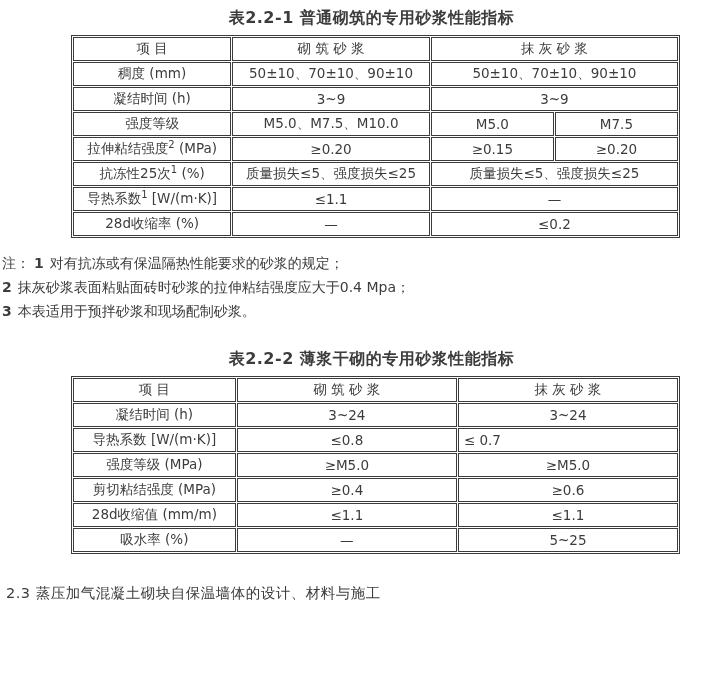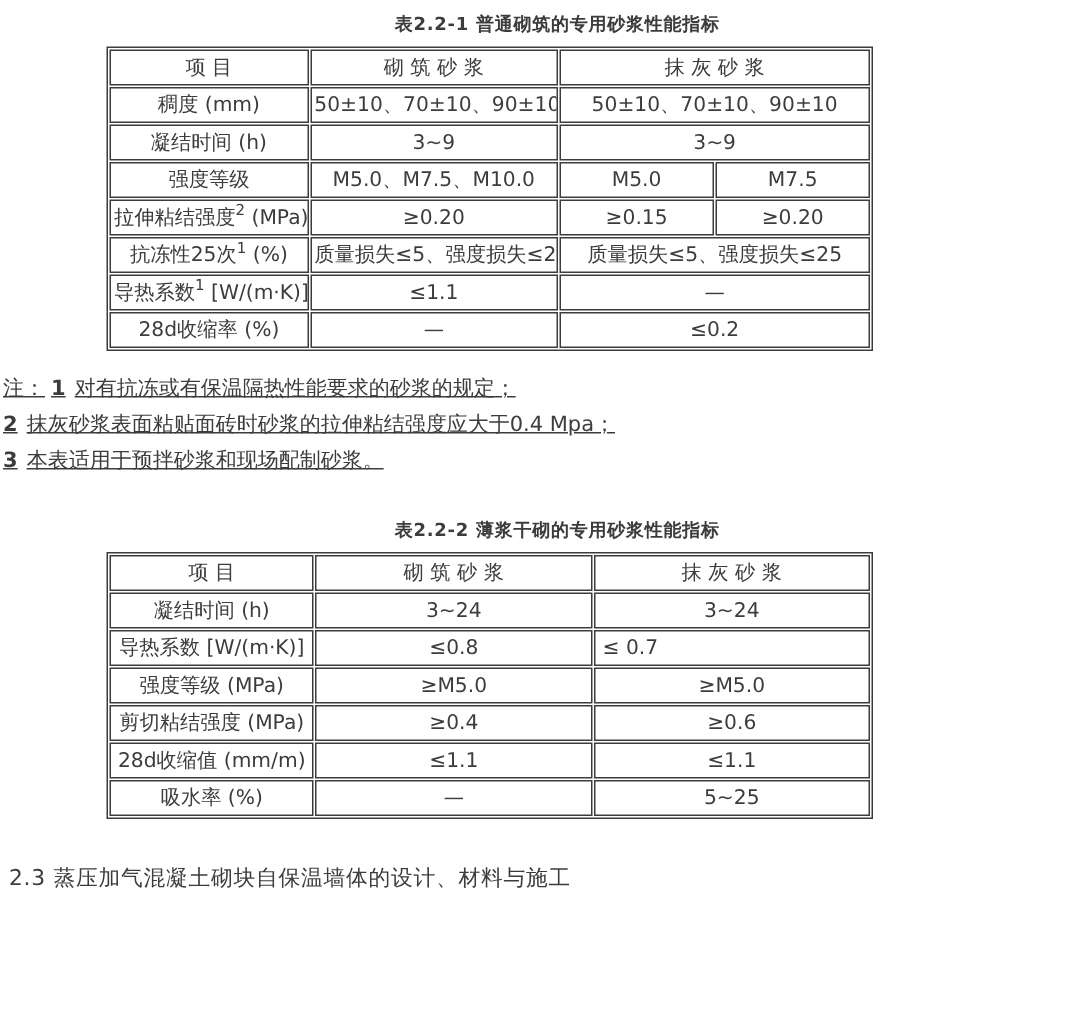--- a/index.html
+++ b/index.html
@@ -10,27 +10,27 @@
     color: #3c3c3c;
     overflow: hidden;
   }
   .page { width: 720px; height: 679px; padding-top: 8px; }
 
   .table-block { width: 601px; margin-left: 71px; }
 
   .table-title {
     text-align: center;
     font-weight: bold;
-    font-size: 12px;
+    font-size: 16px;
     margin-bottom: 6px;
     letter-spacing: 0.5px;
   }
 
   table.spec {
-    width: 511px;
+    width: 609px;
     table-layout: fixed;
     border-collapse: separate;
     border-spacing: 1px;
     border: 1px solid #3c3c3c;
     background: #ffffff;
   }
   table.spec td {
     border: 1px solid #3c3c3c;
     height: 24px;
     text-align: center;
@@ -48,21 +48,21 @@
   .t1 .c2  { width: 32.8%; }
   .t1 .c3a { width: 20.45%; }
   .t1 .c3b { width: 20.45%; }
 
   
   .t2 .c1 { width: 27.0%; }
   .t2 .c2 { width: 36.5%; }
   .t2 .c3 { width: 36.5%; }
 
   .notes { margin: 13px 0 0 2px; font-size: 14px; }
-  .note-line { line-height: 24px; text-decoration: underline; }
+  .note-line { line-height: 24px; }
   .note-num { font-weight: bold; margin-right: 6px; }
   .note-prefix { margin-right: 4px; }
 
   .title-gap { margin-top: 26px; }
 
   .single-note { margin: 12px 0 0 2px; font-size: 14px; line-height: 20px; }
 
   .section-heading {
     margin: 30px 0 0 6px;
     font-size: 14.5px;

